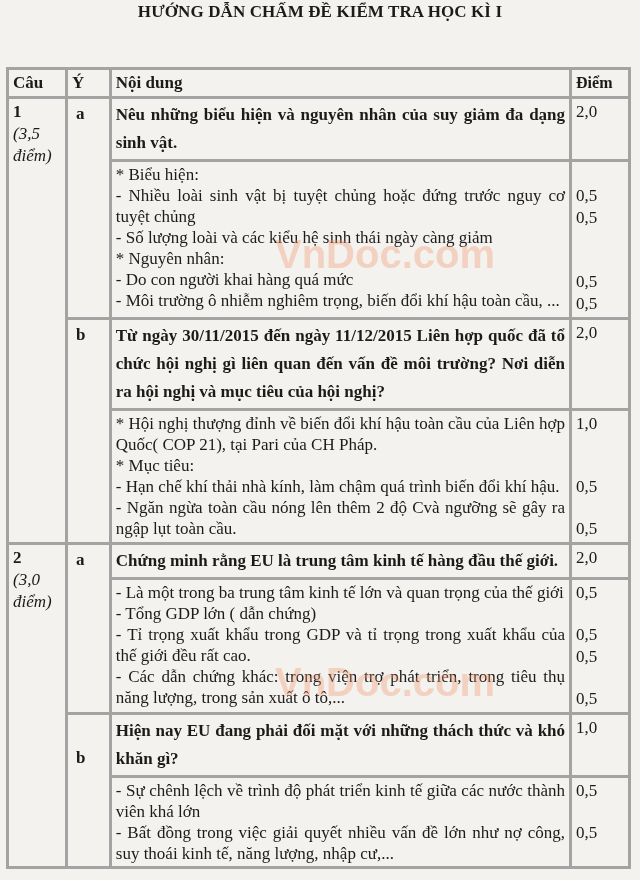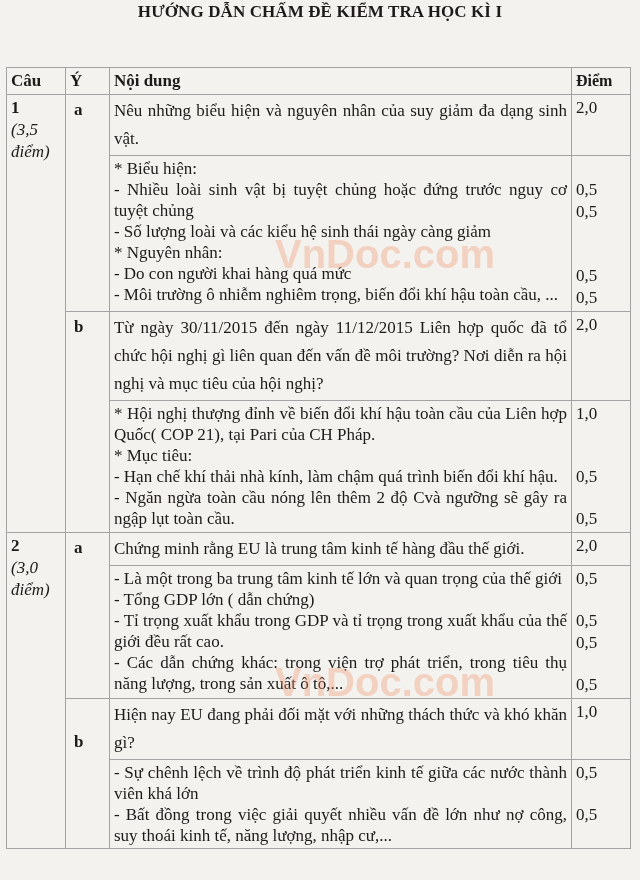--- a/index.html
+++ b/index.html
@@ -16,34 +16,34 @@
     text-align: center; font-weight: bold; font-size: 17px; line-height: 20px;
   }
   .header div { letter-spacing: 0.1px; }
   table.grade {
     position: absolute; left: 6px; top: 67px;
     width: 625px;
     border-collapse: collapse;
     font-size: 17px; line-height: 22px;
   }
   table.grade td, table.grade th {
-    border: 1px solid #a3a3a3;
+    border: 3px solid #a3a3a3;
     vertical-align: top;
     padding: 2px 4px;
   }
   col.c-cau { width: 59px; }
   col.c-y { width: 44px; }
   col.c-nd { width: 463px; }
   col.c-diem { width: 59px; }
   th { text-align: left; font-weight: bold; font-size: 17px; }
   th.diem-h { font-size: 16px; }
   .q-num { font-weight: bold; display: block; }
   .q-pts { font-style: italic; display: block; }
   .y-label { font-weight: bold; display: block; padding-top: 2px; padding-left: 4px; }
-  td.question { font-weight: normal; line-height: 28px; padding-top: 2px; padding-bottom: 2px; text-align: justify; }
+  td.question { font-weight: bold; line-height: 28px; padding-top: 2px; padding-bottom: 2px; text-align: justify; }
   td.score-bold { font-weight: normal; }
   td.answer { text-align: justify; line-height: 21px; }
   .line { display: block; }
   .scores .s { display: block; }
   .watermark {
     position: absolute; font-family: Liberation Sans, sans-serif; font-weight: bold;
     font-size: 40px; color: rgba(238, 150, 110, 0.35); pointer-events: none;
   }
 </style>
 </head>

